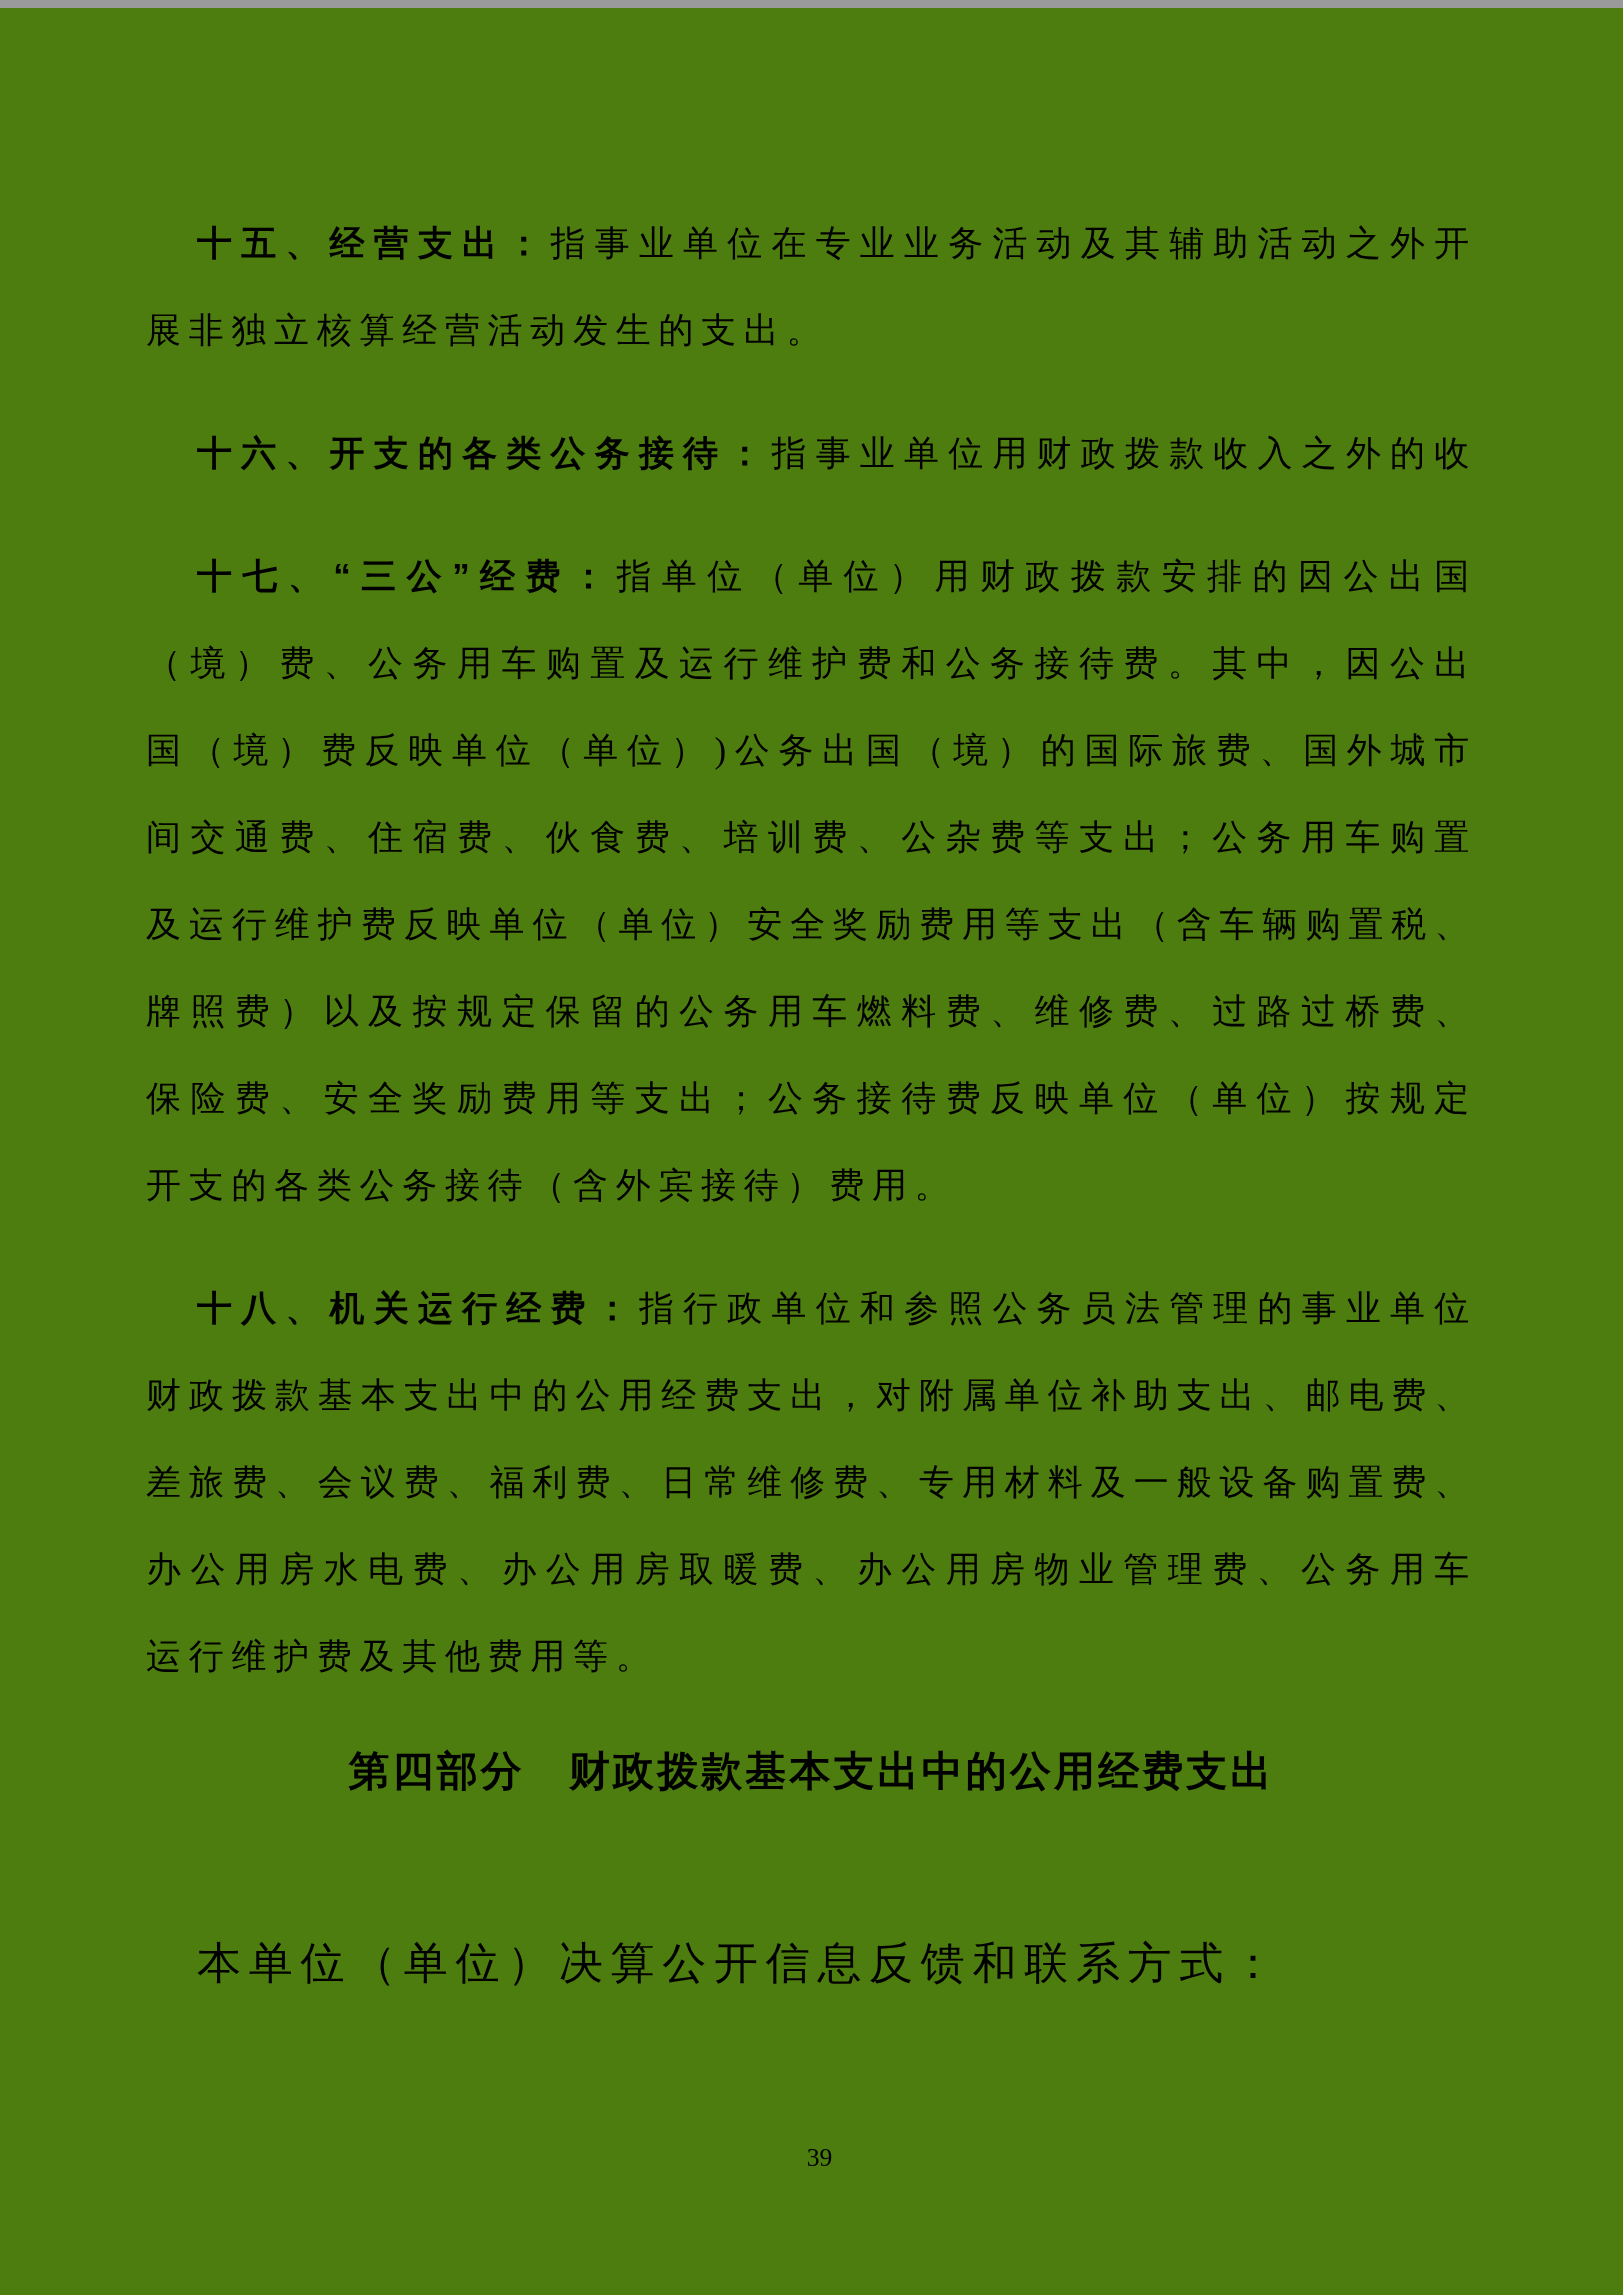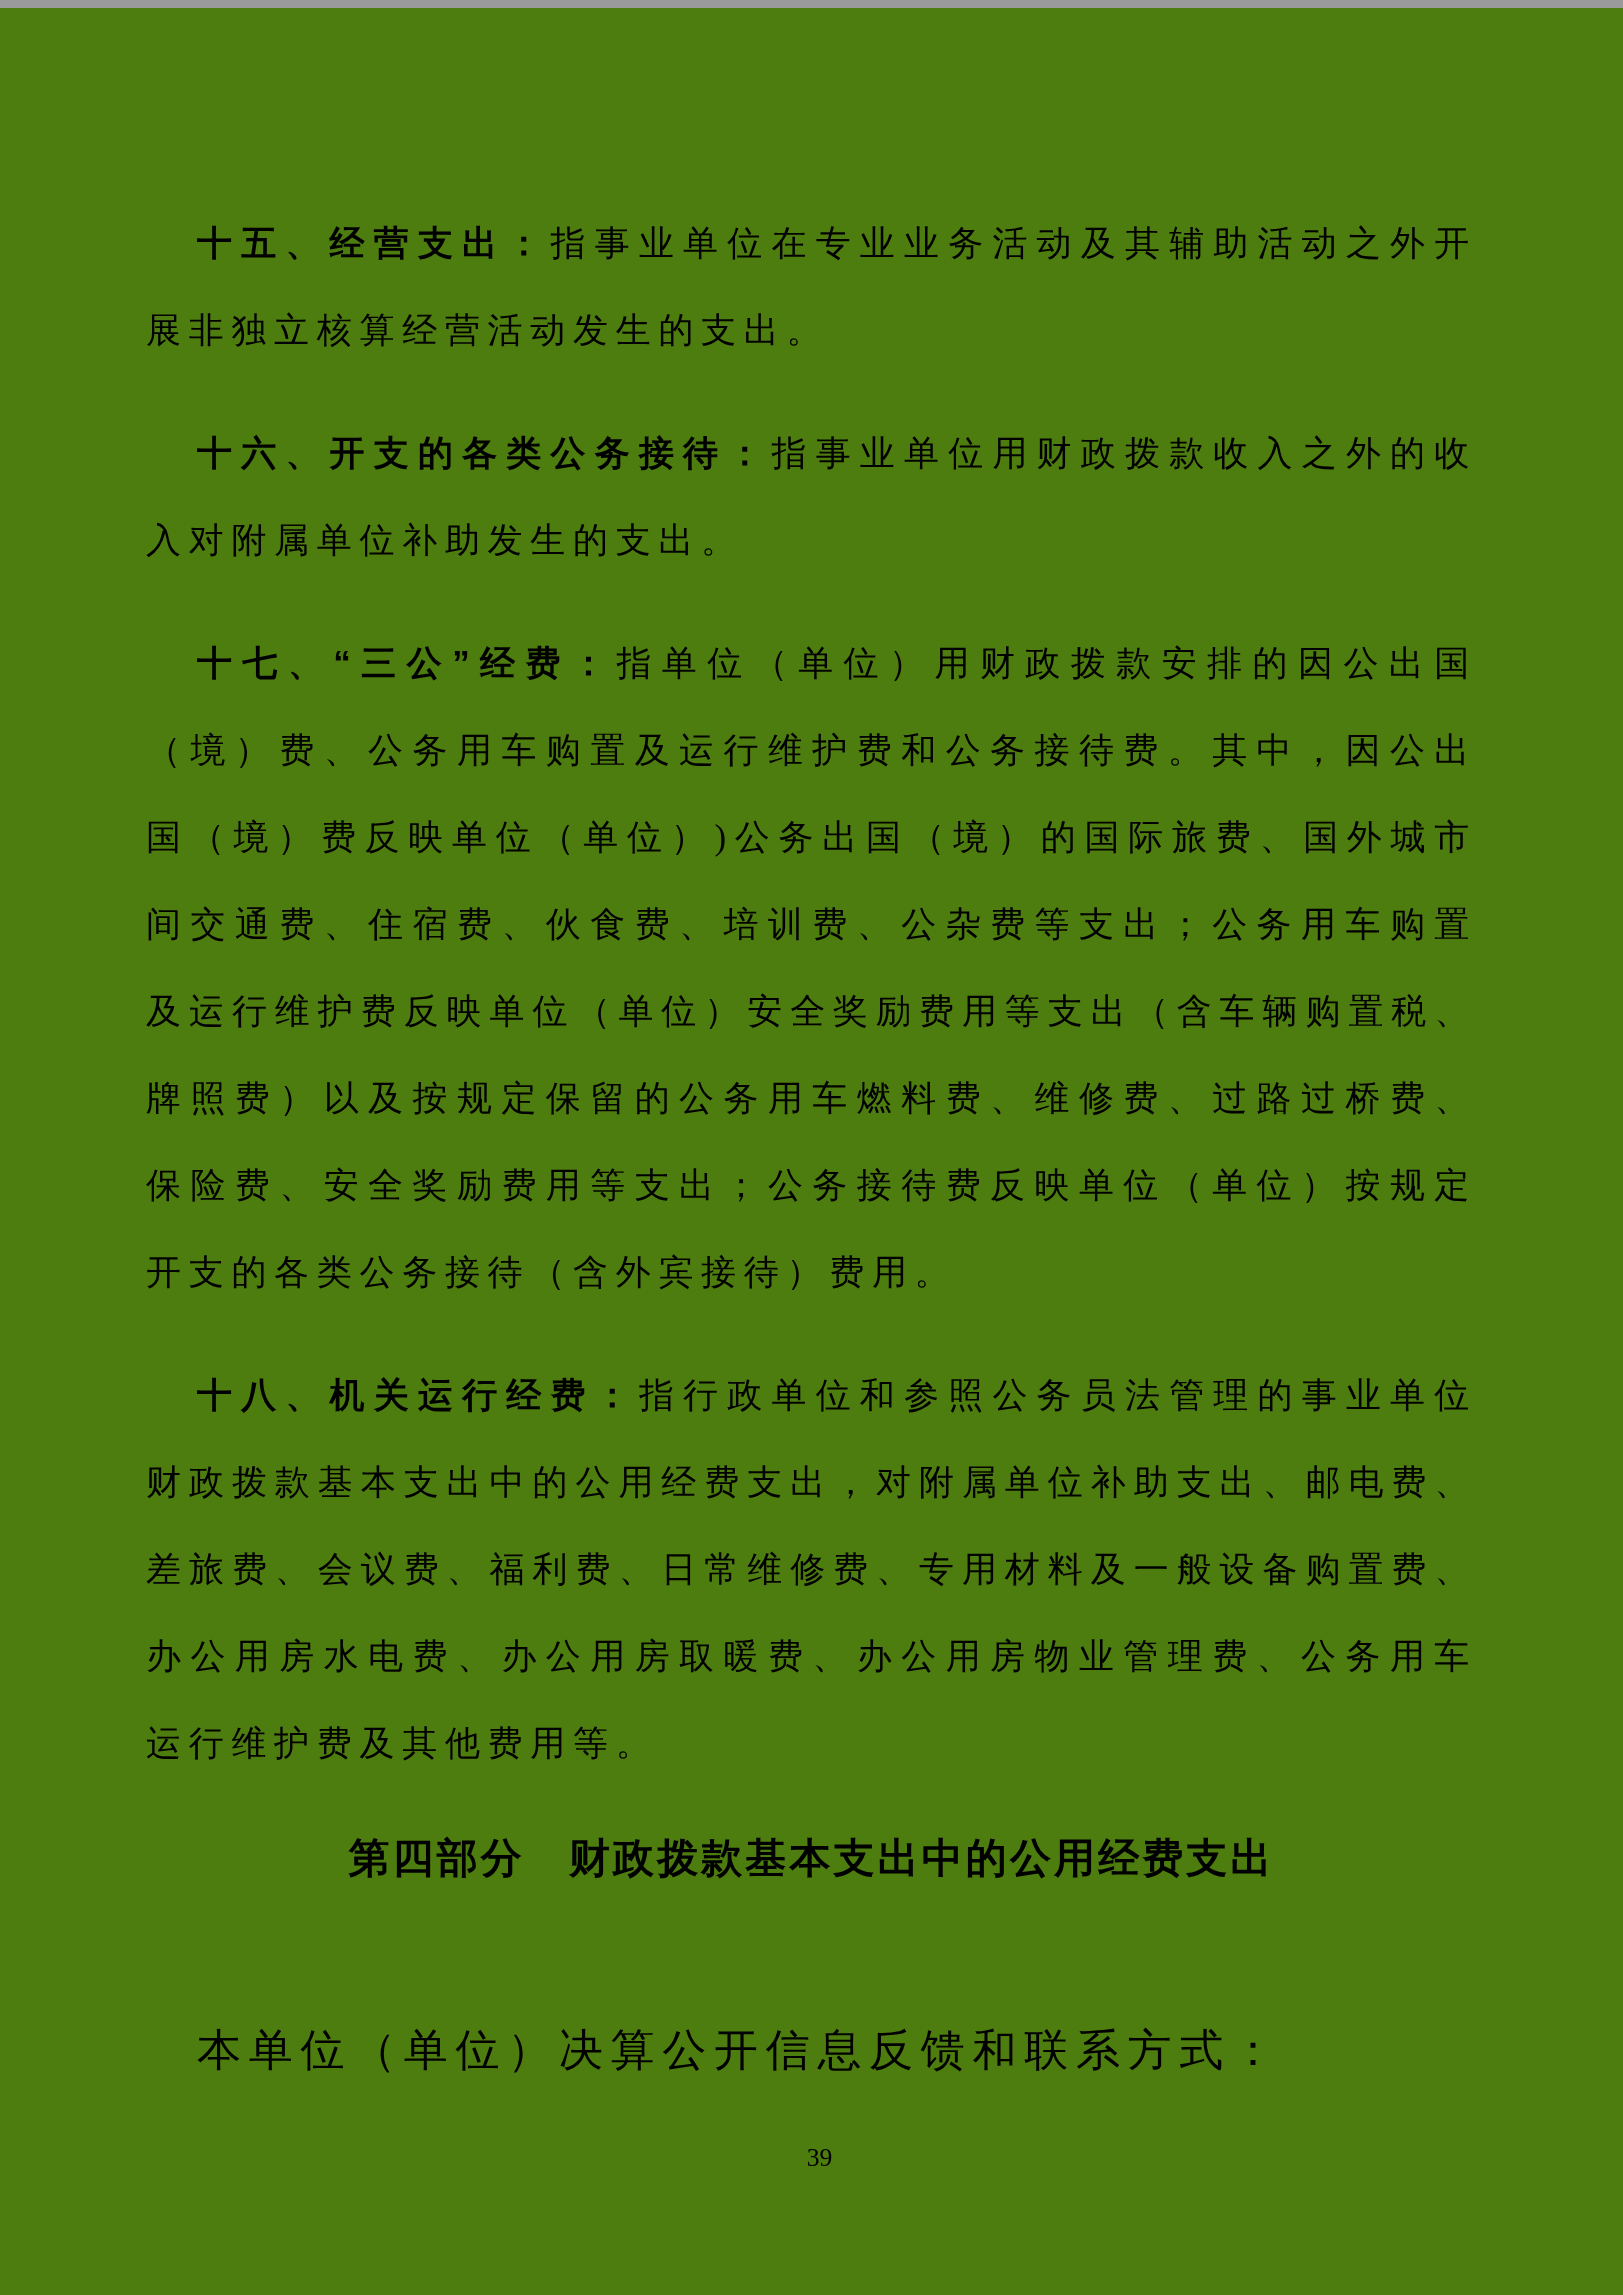--- a/index.html
+++ b/index.html
@@ -70,21 +70,20 @@
 <div class="page">
   <div class="content">
 
     <div class="para">
       <div class="line firstline"><span class="lead">十五、经营支出：</span><span>指事业单位在专业业务活动及其辅助活动之外开</span></div>
       <div class="line lastline">展非独立核算经营活动发生的支出。</div>
     </div>
 
     <div class="para">
       <div class="line firstline"><span class="lead">十六、开支的各类公务接待：</span><span>指事业单位用财政拨款收入之外的收</span></div>
-      <div class="line lastline">入对附属单位补助发生的支出。</div>
     </div>
 
     <div class="para">
       <div class="line firstline"><span class="lead">十七、“三公”经费：</span><span>指单位（单位）用财政拨款安排的因公出国</span></div>
       <div class="line">（境）费、公务用车购置及运行维护费和公务接待费。其中，因公出</div>
       <div class="line">国（境）费反映单位（单位）)公务出国（境）的国际旅费、国外城市</div>
       <div class="line">间交通费、住宿费、伙食费、培训费、公杂费等支出；公务用车购置</div>
       <div class="line">及运行维护费反映单位（单位）安全奖励费用等支出（含车辆购置税、</div>
       <div class="line">牌照费）以及按规定保留的公务用车燃料费、维修费、过路过桥费、</div>
       <div class="line">保险费、安全奖励费用等支出；公务接待费反映单位（单位）按规定</div>

